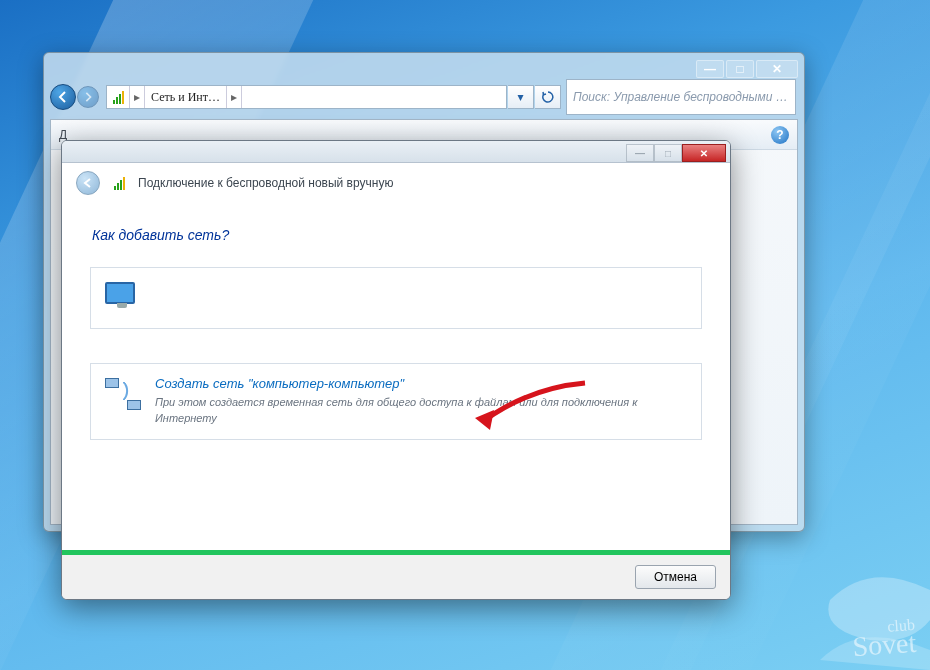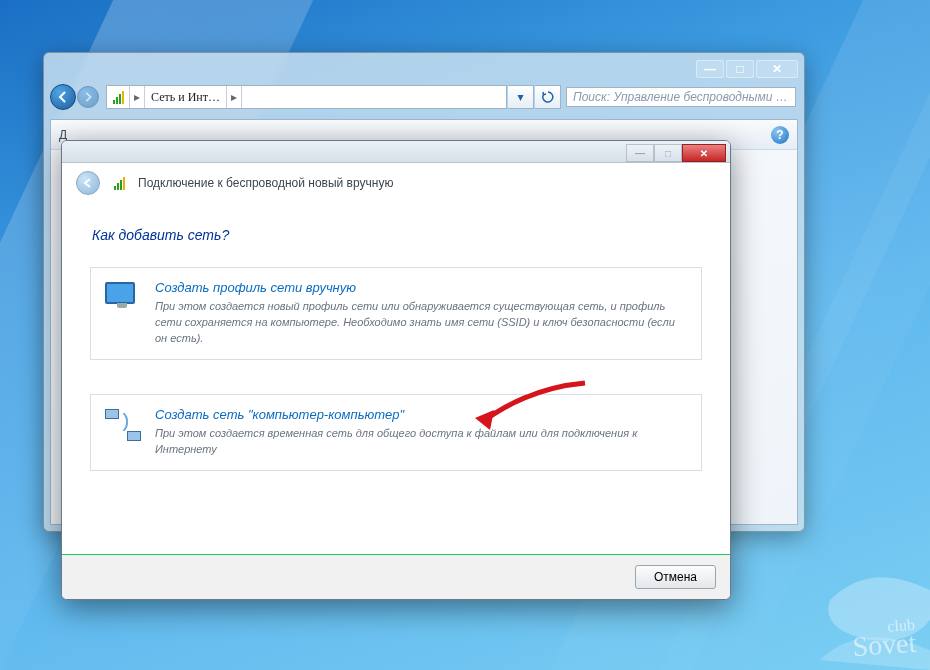--- a/index.html
+++ b/index.html
@@ -101,21 +101,21 @@
     border: 1px solid #9db4c8;
     border-left: none;
     background: linear-gradient(#fff,#e6eef6);
     display:flex;align-items:center;justify-content:center;
     color:#2361a6;
     cursor:pointer;
   }
   .search {
     margin-left: 4px;
     width: 230px;
-    height: 20px;
+    height: 36px;
     border: 1px solid #9db4c8;
     background: #fff;
     color: #8a9aad;
     font-style: italic;
     padding: 0 6px;
     display:flex;align-items:center;
     overflow:hidden;text-overflow:ellipsis;white-space:nowrap;
   }
   .explorer-body {
     position: absolute;
@@ -227,21 +227,21 @@
     font-size:13px;
     margin-bottom:4px;
   }
   .opt-desc {
     color:#6a7480;
     font-size:11px;
     line-height: 1.45;
   }
   .wiz-footer {
     background: #f1f1f1;
-    border-top:1px solid #22c55e;
+    border-top:5px solid #22c55e;
     padding: 10px 14px;
     display:flex;justify-content:flex-end;
   }
   .btn-cancel {
     border:1px solid #9aa4af;
     background: linear-gradient(#fcfcfc,#e3e7eb);
     border-radius:3px;
     padding: 4px 18px;
     font-size:12px;
     cursor:pointer;
@@ -353,24 +353,20 @@
     </div>
     <span>Подключение к беспроводной новый вручную</span>
   </div>
   <div class="wiz-content">
     <div class="wiz-title">Как добавить сеть?</div>
 
     <div class="option">
       <div class="icon">
         <div class="monitor"></div>
       </div>
-      <div class="opt-text">
-        <div class="opt-title">Создать профиль сети вручную</div>
-        <div class="opt-desc">При этом создается новый профиль сети или обнаруживается существующая сеть, и профиль сети сохраняется на компьютере. Необходимо знать имя сети (SSID) и ключ безопасности (если он есть).</div>
-      </div>
     </div>
 
     <div class="option">
       <div class="icon">
         <div class="adhoc">
           <div class="pc a"></div>
             <div class="pc b"></div>
             <div class="wave"></div>
         </div>
       </div>

